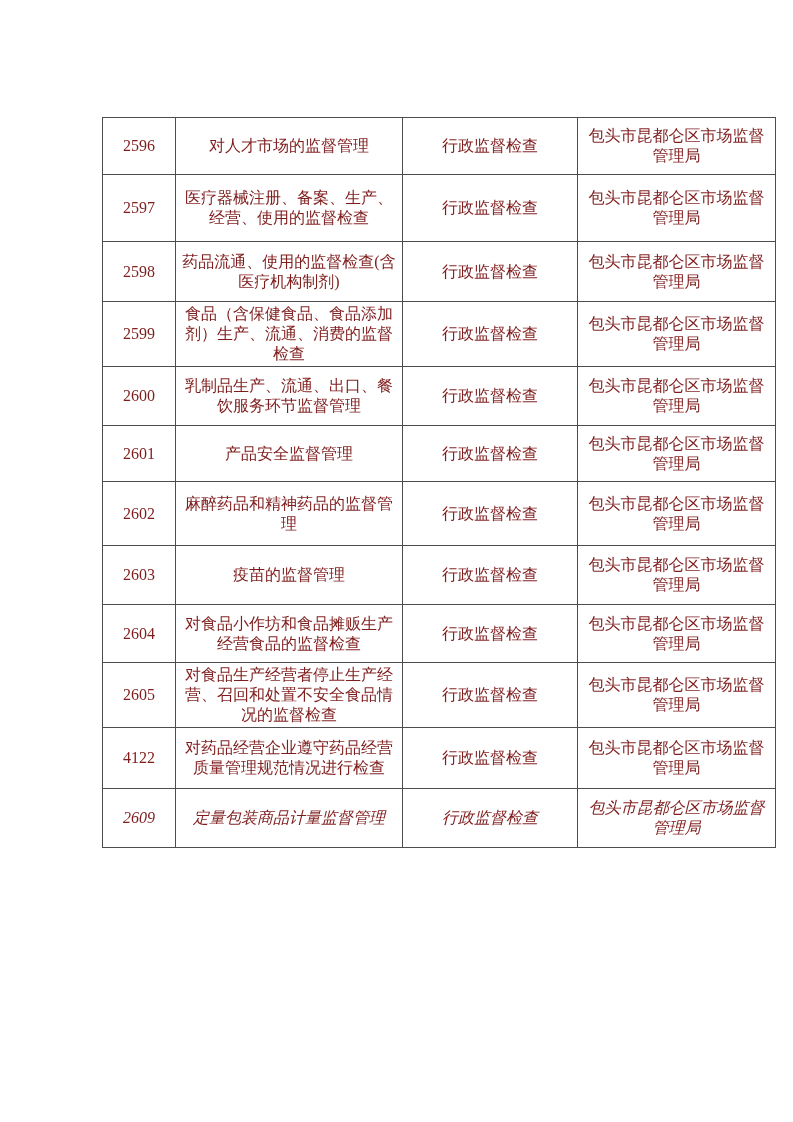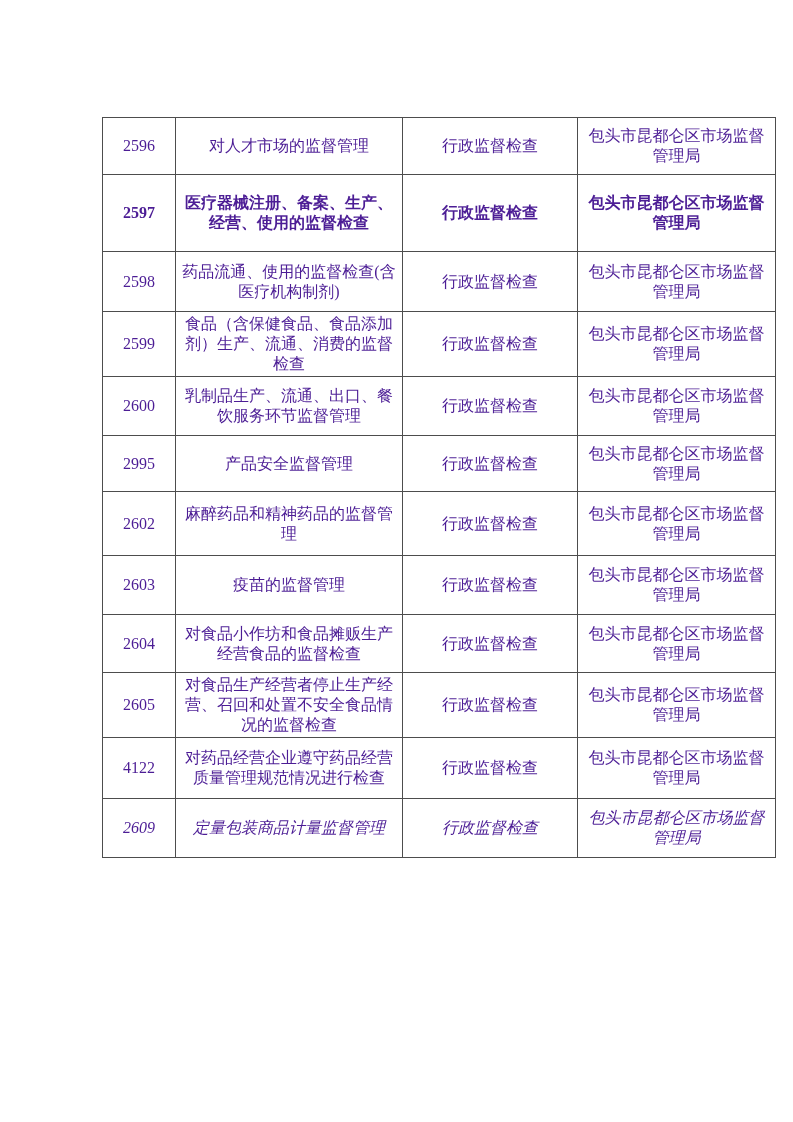--- a/index.html
+++ b/index.html
@@ -7,42 +7,42 @@
     padding: 0;
     background: #ffffff;
   }
   .page {
     position: relative;
     width: 793px;
     height: 1122px;
     background: #ffffff;
     overflow: hidden;
     font-family: "Liberation Serif", "DejaVu Serif", serif;
-    color: #4c1d95;
+    color: #7f1d1d;
   }
   table.doc-table {
     position: absolute;
     left: 102px;
     top: 117px;
     width: 673px;
     border-collapse: collapse;
     table-layout: fixed;
   }
   table.doc-table td {
     border: 1px solid #4d4d4d;
     text-align: center;
     vertical-align: middle;
     font-size: 16px;
     line-height: 20px;
     padding: 2px 3px;
     word-break: break-all;
   }
   
   tr.r0  { height: 57px; }
-  tr.r1  { height: 77px; font-weight: bold; }
+  tr.r1  { height: 67px; }
   tr.r2  { height: 60px; }
   tr.r3  { height: 65px; }
   tr.r4  { height: 59px; }
   tr.r5  { height: 56px; }
   tr.r6  { height: 64px; }
   tr.r7  { height: 59px; }
   tr.r8  { height: 58px; }
   tr.r9  { height: 64px; }
   tr.r10 { height: 59px; }
   tr.r11 { height: 58px; }
@@ -85,21 +85,21 @@
         <td>行政监督检查</td>
         <td>包头市昆都仑区市场监督管理局</td>
       </tr>
       <tr class="r4">
         <td>2600</td>
         <td>乳制品生产、流通、出口、餐饮服务环节监督管理</td>
         <td>行政监督检查</td>
         <td>包头市昆都仑区市场监督管理局</td>
       </tr>
       <tr class="r5">
-        <td>2995</td>
+        <td>2601</td>
         <td>产品安全监督管理</td>
         <td>行政监督检查</td>
         <td>包头市昆都仑区市场监督管理局</td>
       </tr>
       <tr class="r6">
         <td>2602</td>
         <td>麻醉药品和精神药品的监督管理</td>
         <td>行政监督检查</td>
         <td>包头市昆都仑区市场监督管理局</td>
       </tr>

